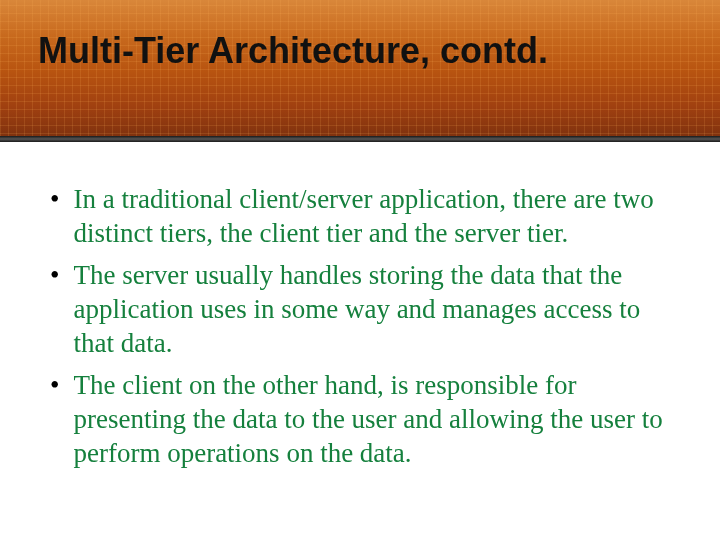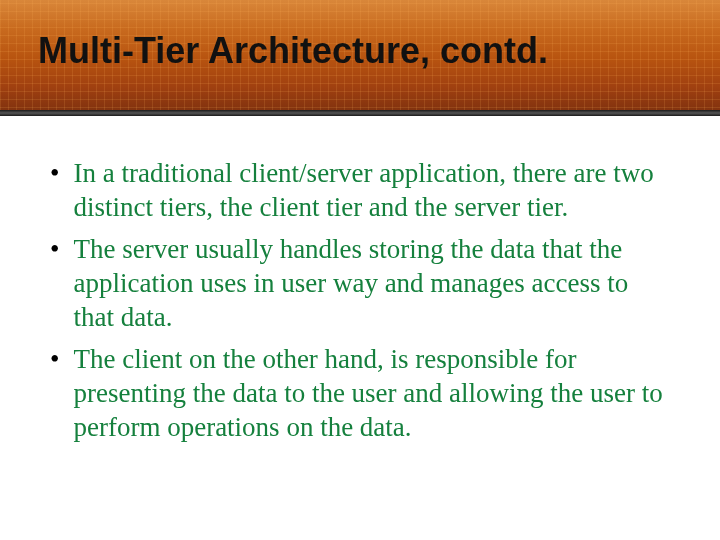--- a/index.html
+++ b/index.html
@@ -14,21 +14,21 @@
       background: #fff;
       overflow: hidden;
     }
     .slide {
       width: 100%;
       height: 100%;
       display: flex;
       flex-direction: column;
     }
     .header-band {
-      height: 116px;
+      height: 142px;
       background: linear-gradient(180deg,
         #d9873a 0%,
         #c86a1e 25%,
         #b85410 50%,
         #a04010 75%,
         #7a2f0e 100%);
       position: relative;
       overflow: hidden;
     }
     .header-band::before {
@@ -95,21 +95,21 @@
     <div class="title">Multi-Tier Architecture, contd.</div>
   </div>
   <div class="content">
     <ul class="bullet-list">
       <li class="bullet-item">
         <span class="bullet-marker">•</span>
         <span class="bullet-text">In a traditional client/server application, there are two distinct tiers, the client tier and the server tier.</span>
       </li>
       <li class="bullet-item">
         <span class="bullet-marker">•</span>
-        <span class="bullet-text">The server usually handles storing the data that the application uses in user way and manages access to that data.</span>
+        <span class="bullet-text">The server usually handles storing the data that the application uses in some way and manages access to that data.</span>
       </li>
       <li class="bullet-item">
         <span class="bullet-marker">•</span>
         <span class="bullet-text">The client on the other hand, is responsible for presenting the data to the user and allowing the user to perform operations on the data.</span>
       </li>
     </ul>
   </div>
 </div>
 
 </body></html>

